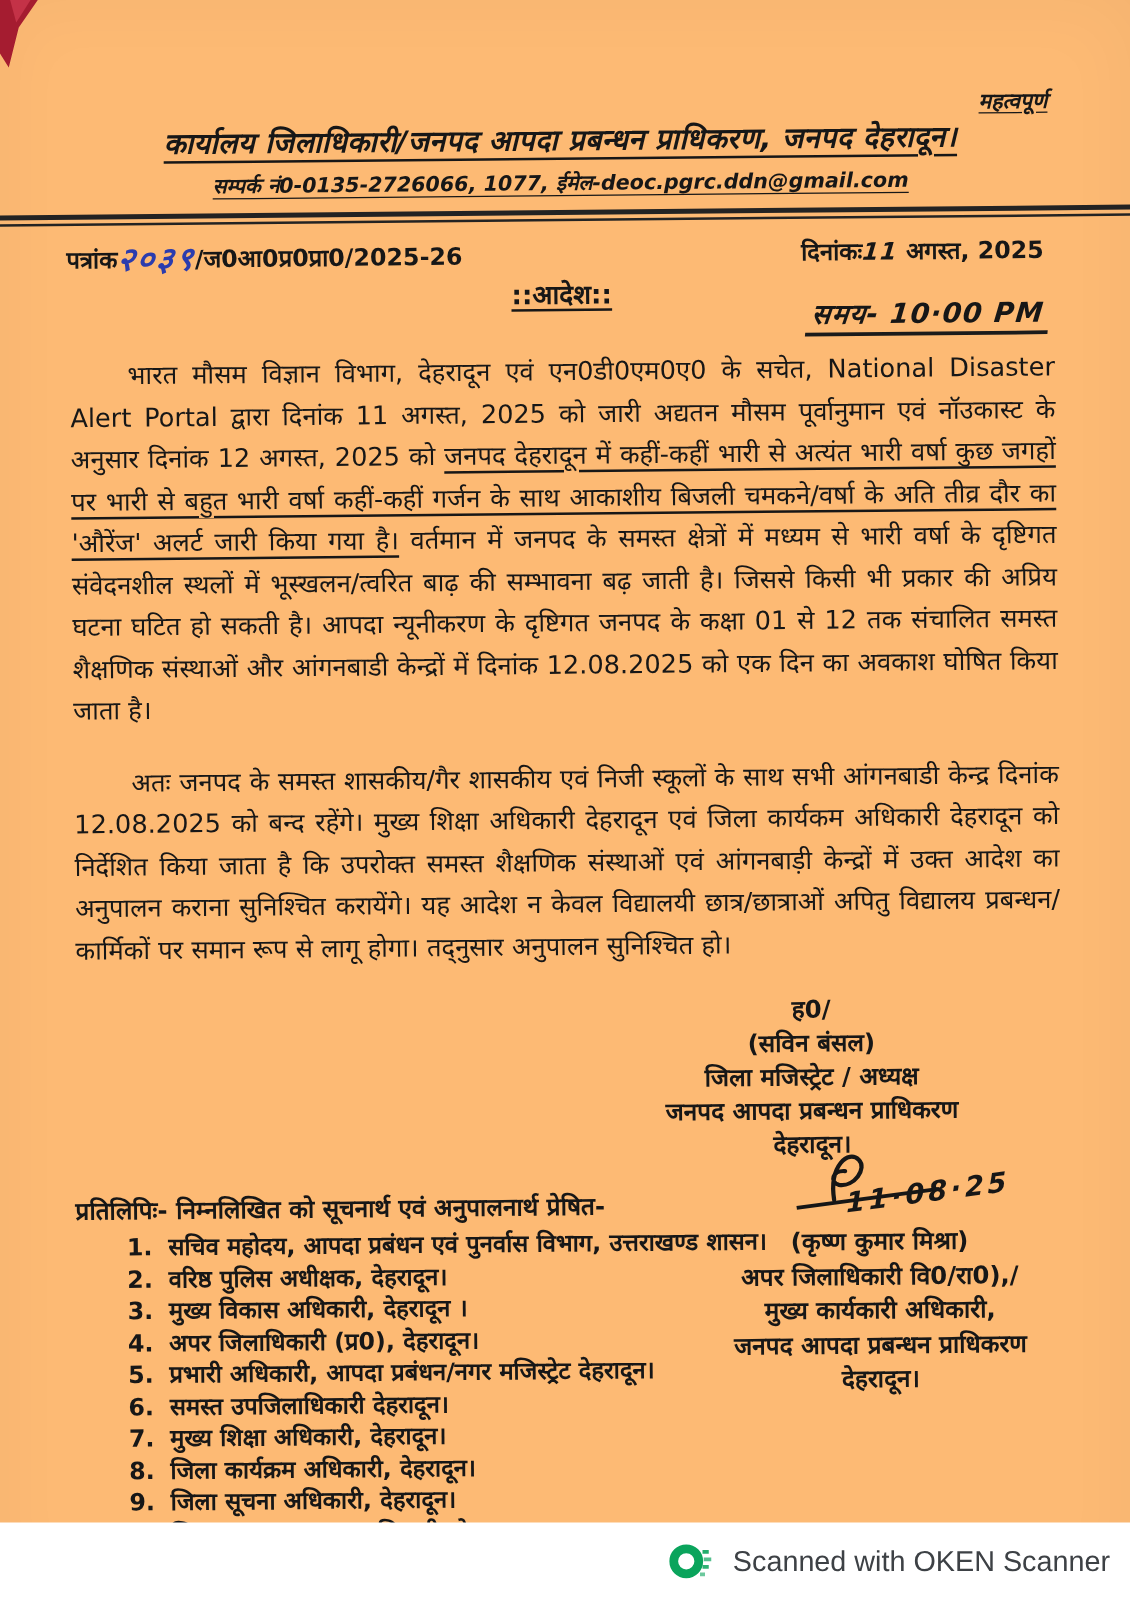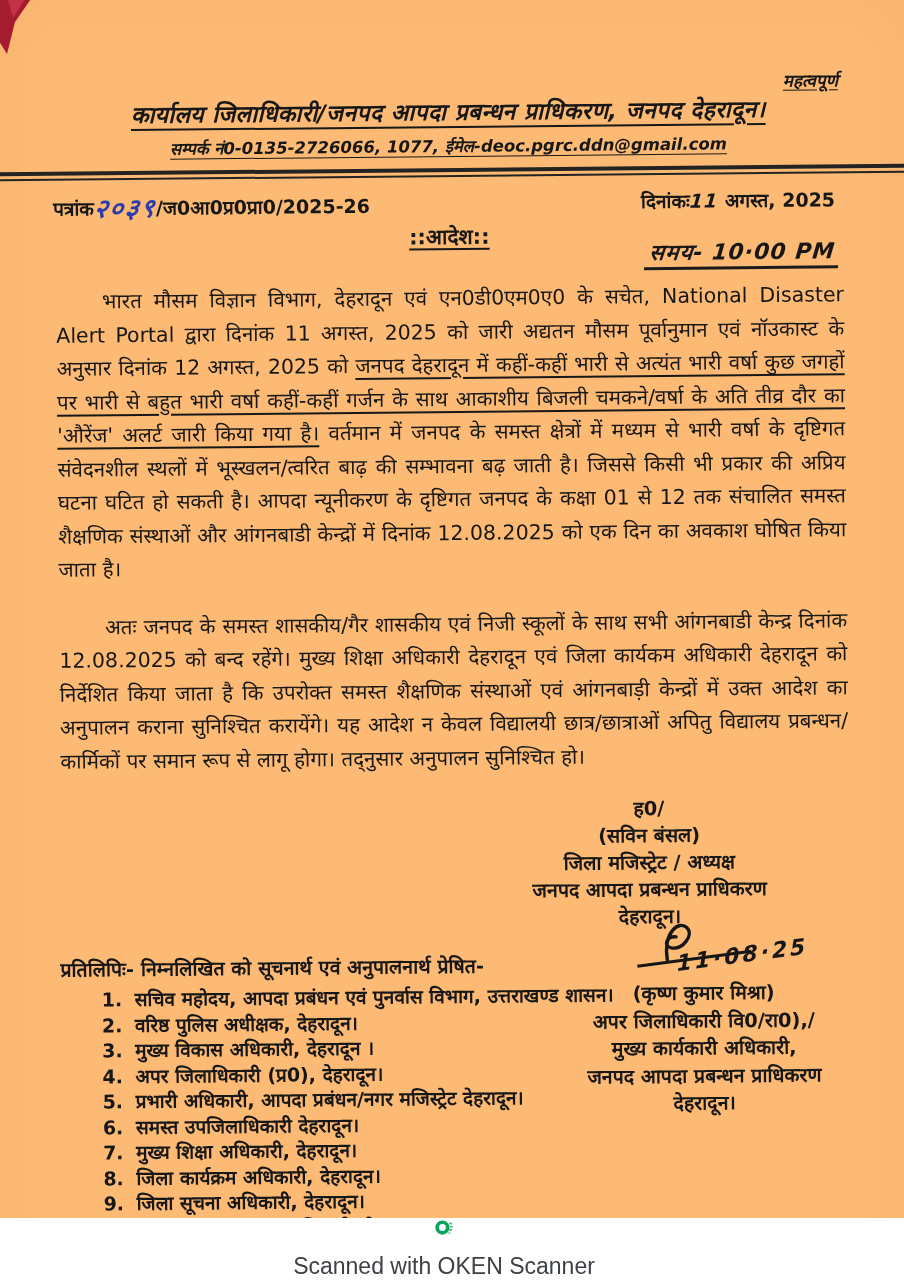--- a/index.html
+++ b/index.html
@@ -115,21 +115,21 @@
     font-size: 22px; letter-spacing: 3px;
     transform: rotate(-7deg) skewX(-6deg);
     white-space: nowrap;
   }
   .footer {
     position: absolute; left: 0; right: 0; bottom: 0; height: 62px;
     background: #ffffff;
     display: flex; align-items: center; justify-content: flex-end;
     gap: 16px; padding-right: 16px;
     font-family: "Liberation Sans", sans-serif;
-    font-size: 23px; color: #3d4145; font-weight: 500; flex-direction: column;
+    font-size: 23px; color: #3d4145; font-weight: 500;
   }
 </style>
 </head>
 <body>
 
 <div class="page">
 
   <svg class="corner-mark" width="44" height="70" viewBox="0 0 44 70">
     <polygon points="2,0 36,0 18,26 10,58 0,42" fill="#a51c30"></polygon>
     <polygon points="10,0 30,0 16,22" fill="#c43247"></polygon>

